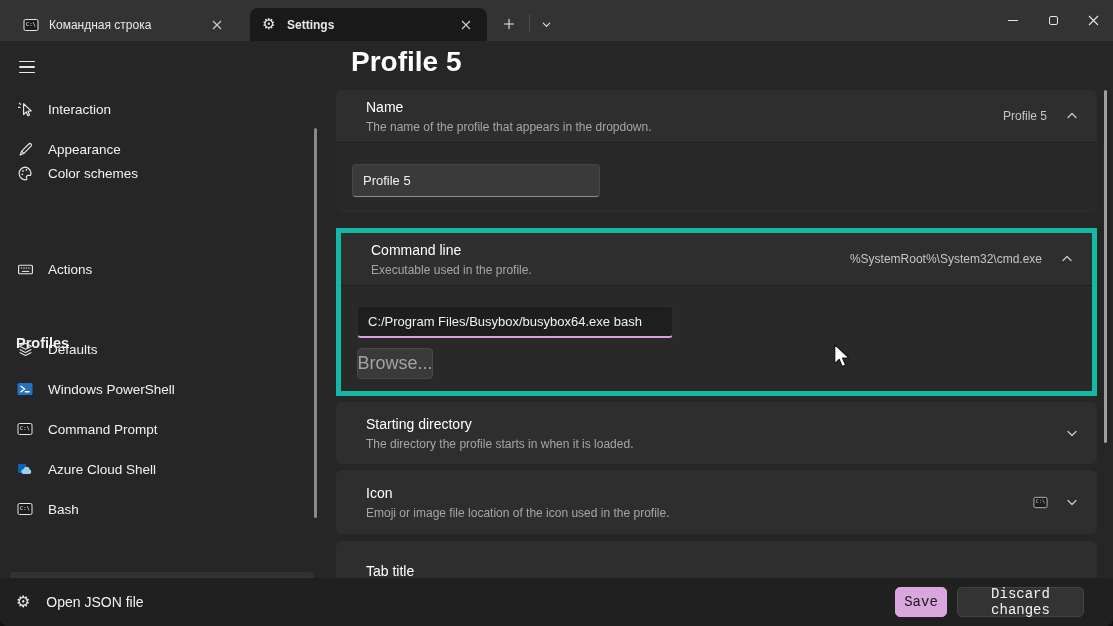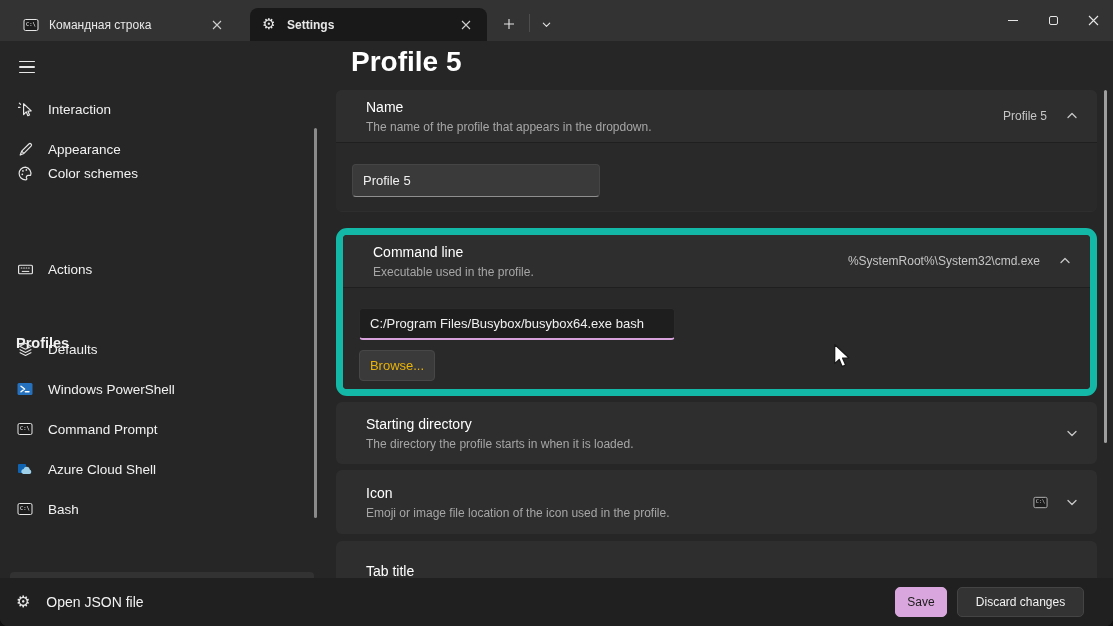--- a/index.html
+++ b/index.html
@@ -45,32 +45,32 @@
   .card-value{font-size:12px;color:#c6c6c6;margin-right:18px;white-space:nowrap;}
   .card-body{background:#292929;border-top:1px solid #1f1f1f;position:relative;}
   .chev{flex:none;display:flex;align-items:center;justify-content:center;width:14px;height:14px;}
   .text-input{position:absolute;border-radius:4px;font-size:13px;color:#f0f0f0;
     font-family:"Liberation Sans",sans-serif;padding:0 10px;outline:none;}
   .input-name{left:16px;top:21px;width:248px;height:33px;background:#3a3a3a;
     border:1px solid #454545;border-bottom:1px solid #8f8f8f;}
   .input-cmd{left:16px;top:20px;width:316px;height:32px;background:#1e1e1e;
     border:1px solid #2b2b2b;border-bottom:2px solid #d8a3dd;}
   .browse-btn{position:absolute;left:16px;top:62px;width:76px;height:31px;background:#3a3a3a;
-    border:1px solid #474747;border-radius:4px;color:#eab308;font-size:13px;
+    border:1px solid #474747;border-radius:4px;color:#a3a3a3;font-size:18px;
     font-family:"Liberation Sans",sans-serif;display:flex;align-items:center;justify-content:center;}
-  .card.highlight{border:7px solid #14b8a6;border-radius:11px;}
+  .card.highlight{border:5px solid #14b8a6;border-radius:0;}
   .main-scroll{position:absolute;background:#9e9e9e;border-radius:2px;}
   
   .footer{position:absolute;left:0;top:578px;width:1113px;height:48px;background:#202020;
     display:flex;align-items:center;}
   .open-json{display:flex;align-items:center;gap:16px;padding-left:16px;height:100%;}
   .open-json-label{font-size:14px;color:#f2f2f2;}
   .footer-spacer{flex:1;}
   .footer-buttons{display:flex;gap:10px;padding-right:29px;}
-  .btn{height:30px;border-radius:5px;font-size:12px;font-family:Liberation Sans, sans-serif;
+  .btn{height:30px;border-radius:5px;font-size:14px;font-family:Liberation Mono, monospace;
     display:flex;align-items:center;justify-content:center;border:1px solid transparent;}
   .btn-save{width:52px;background:#d9a7dd;color:#1b1b1b;border-color:#d9a7dd;}
   .btn-discard{width:127px;background:#333333;color:#f2f2f2;border-color:#444444;}
   
   .cursor{position:absolute;left:833px;top:343px;}
   svg{display:block;}
 </style>
 </head>
 <body>
 

